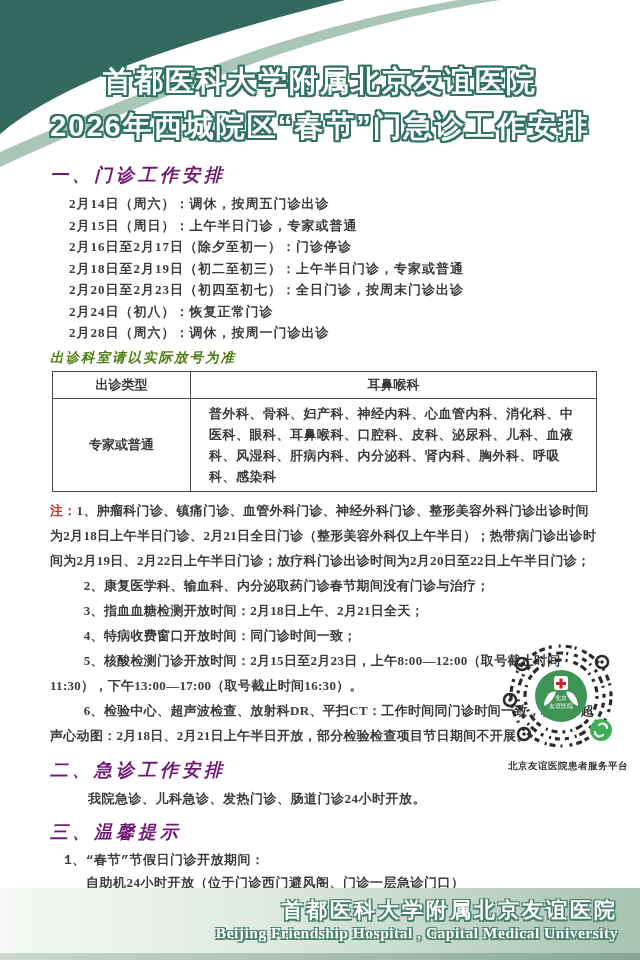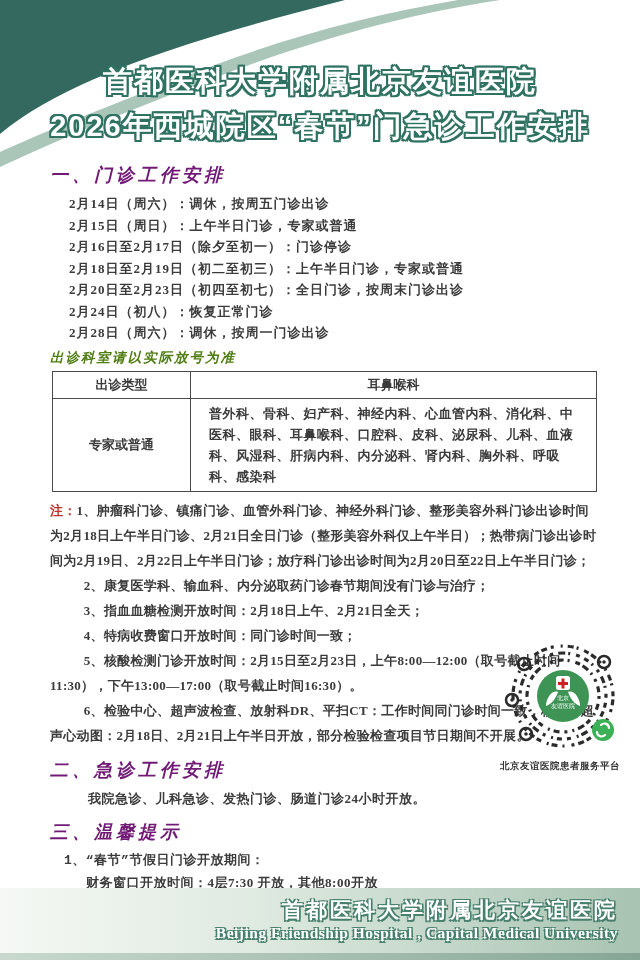--- a/index.html
+++ b/index.html
@@ -46,21 +46,21 @@
   .notes{line-height:25px;letter-spacing:0.3px;}
   .notes p{margin:0;}
   .notes p.indent{text-indent:2.6em;}
   .notes .red{color:#c13227;}
   .sec2-body,.tip-line{letter-spacing:0.5px;line-height:22px;}
   .sec2-body{margin:4px 0 10px 38px;}
   .tips{line-height:22px;}
   .tip-head{margin-left:14px;font-family:Liberation Mono, monospace;}
   .tip-sub{margin-left:36px;}
   
-  .qr{position:absolute;left:500px;top:642px;width:140px;text-align:left;}
+  .qr{position:absolute;left:488px;top:642px;width:140px;text-align:right;}
   .qr-caption{
     font-family:"Liberation Sans","DejaVu Sans",sans-serif;
     font-size:9.5px;font-weight:bold;color:#333;margin-top:2px;letter-spacing:0.5px;
   }
   
   .footer{
     position:absolute;left:0;bottom:0;width:640px;height:72px;
     background:linear-gradient(90deg,#f5f8f4 0%,#dfeae1 40%,#a8c3b2 100%);
   }
   .footer .strip{
@@ -133,20 +133,21 @@
       <p class="indent">5、核酸检测门诊开放时间：2月15日至2月23日，上午8:00—12:00（取号截止时间11:30），下午13:00—17:00（取号截止时间16:30）。</p>
       <p class="indent">6、检验中心、超声波检查、放射科DR、平扫CT：工作时间同门诊时间一致，核磁、超声心动图：2月18日、2月21日上午半日开放，部分检验检查项目节日期间不开展。</p>
     </div>
 
     <div class="sec-heading" style="margin-top:10px;">二、急诊工作安排</div>
     <div class="sec2-body">我院急诊、儿科急诊、发热门诊、肠道门诊24小时开放。</div>
 
     <div class="sec-heading">三、温馨提示</div>
     <div class="tips">
       <div class="tip-line tip-head">1、“春节”节假日门诊开放期间：</div>
+      <div class="tip-line tip-sub">自助机24小时开放（位于门诊西门避风阁、门诊一层急诊门口）</div>
       <div class="tip-line tip-sub">财务窗口开放时间：4层7:30 开放，其他8:00开放</div>
       <div class="tip-line tip-sub">门诊服务中心通柜窗口开放时间：1层7:30开放</div>
       <div class="tip-line tip-sub">2月15日、2月18日-23日，上午开诊时间：8:00，上午取号截止时间：11:30</div>
       <div class="tip-line tip-sub">2月20日-23日，下午开诊时间：13:00，下午取号截止时间：16:30</div>
 
     </div>
 
   </div>
 
   <div class="qr">

